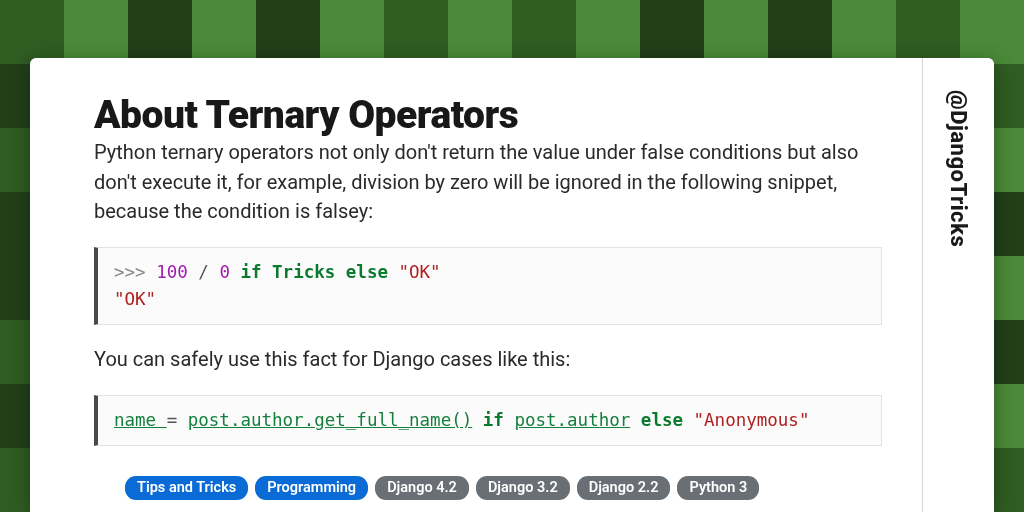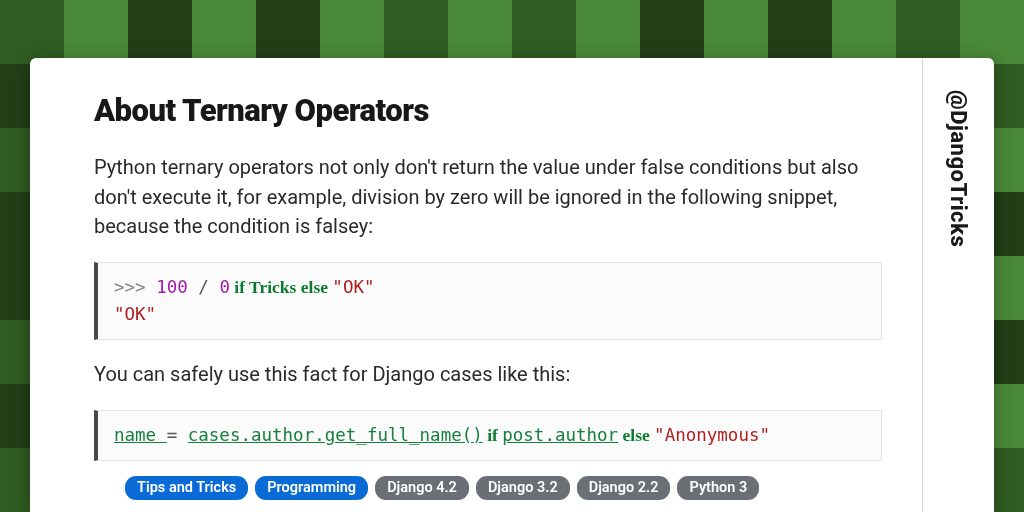--- a/index.html
+++ b/index.html
@@ -43,24 +43,23 @@
     padding-top: 32px;
   }
   .side .handle {
     writing-mode: vertical-rl;
     font-weight: 800;
     font-size: 22px;
     letter-spacing: 0.5px;
     color: #1a1a1a;
   }
   h1.title {
-    font-size: 31px;
+    font-size: 39px;
     font-weight: 900;
     color: #181818;
-    margin-bottom: 24px;
     letter-spacing: -0.5px;
   }
   p.para {
     font-size: 20px;
     line-height: 1.48;
     color: #2a2a2a;
     margin-bottom: 20px;
   }
   pre.code {
     font-family: "DejaVu Sans Mono", Menlo, Consolas, monospace;
@@ -70,21 +69,21 @@
     border: 1px solid #e2e2e2;
     border-left: 4px solid #4a4a4a;
     padding: 11px 16px;
     margin-bottom: 20px;
     white-space: pre;
     color: #333;
   }
   .tok-prompt { color: #888; }
   .tok-num    { color: #a21caf; }
   .tok-op     { color: #555; }
-  .tok-kw     { color: #0a7a2f; font-weight: bold; font-family: Liberation Serif, serif; }
+  .tok-kw     { color: #0a7a2f; font-weight: bold; }
   .tok-str    { color: #b02020; }
   .tok-id     { color: #15803d; text-decoration: underline; }
 
   .tags {
     position: absolute;
     left: 64px; bottom: 12px;
     display: flex;
     gap: 7px;
     flex-wrap: wrap;
     padding-left: 31px;
@@ -238,21 +237,21 @@
   <div class="main">
     <h1 class="title">About Ternary Operators</h1>
 
     <p class="para">Python ternary operators not only don't return the value under false conditions but also don't execute it, for example, division by zero will be ignored in the following snippet, because the condition is falsey:</p>
 
     <pre class="code"><span class="tok-prompt">&gt;&gt;&gt; </span><span class="tok-num">100</span><span class="tok-op"> / </span><span class="tok-num">0</span><span class="tok-kw"> if </span><span class="tok-kw">Tricks</span><span class="tok-kw"> else </span><span class="tok-str">"OK"</span>
 <span class="tok-str">"OK"</span></pre>
 
     <p class="para">You can safely use this fact for Django cases like this:</p>
 
-    <pre class="code"><span class="tok-id">name </span><span class="tok-op">= </span><span class="tok-id">cases.author.get_full_name()</span><span class="tok-kw"> if </span><span class="tok-id">post.author</span><span class="tok-kw"> else </span><span class="tok-str">"Anonymous"</span></pre>
+    <pre class="code"><span class="tok-id">name </span><span class="tok-op">= </span><span class="tok-id">post.author.get_full_name()</span><span class="tok-kw"> if </span><span class="tok-id">post.author</span><span class="tok-kw"> else </span><span class="tok-str">"Anonymous"</span></pre>
 
     <div class="tags">
         <span class="tag primary">Tips and Tricks</span>
         <span class="tag primary">Programming</span>
         <span class="tag muted">Django 4.2</span>
         <span class="tag muted">Django 3.2</span>
         <span class="tag muted">Django 2.2</span>
         <span class="tag muted">Python 3</span>
       </div>
   </div>

